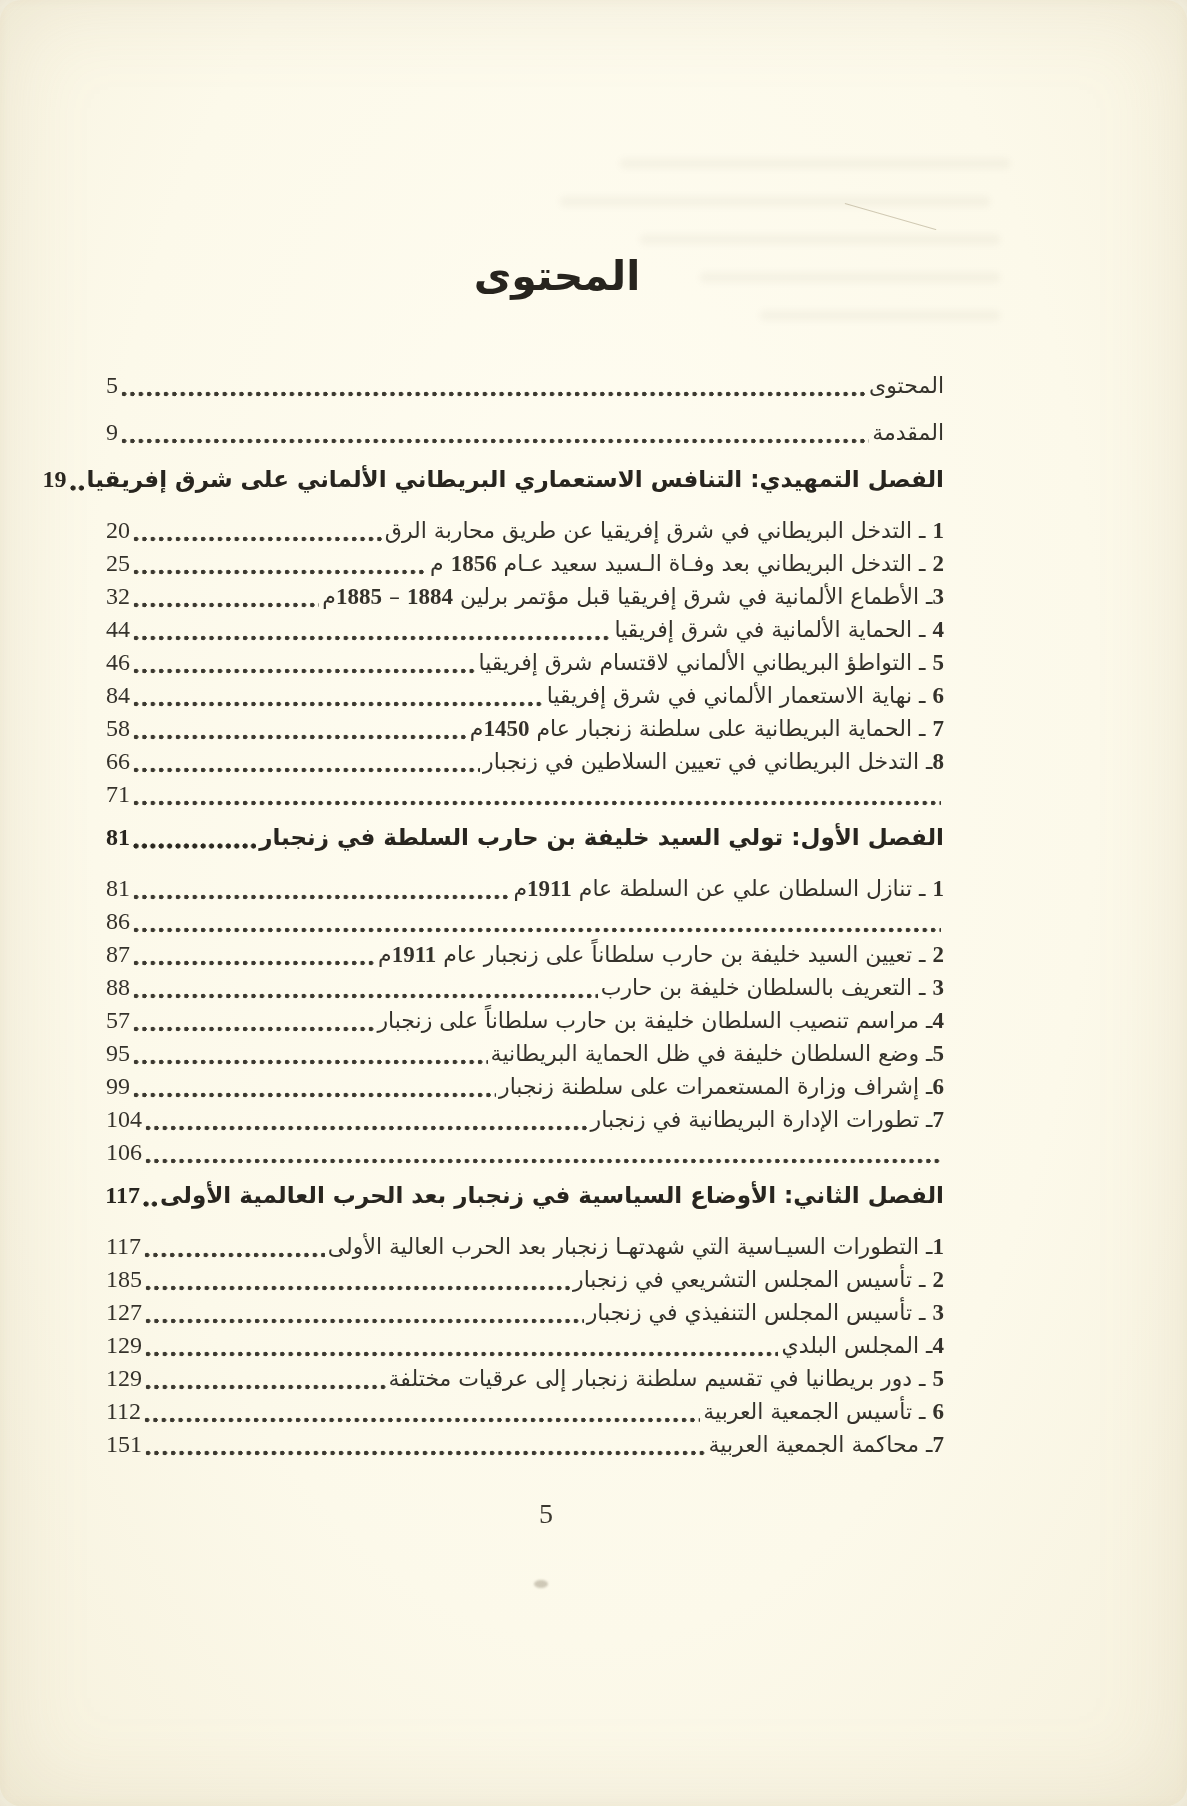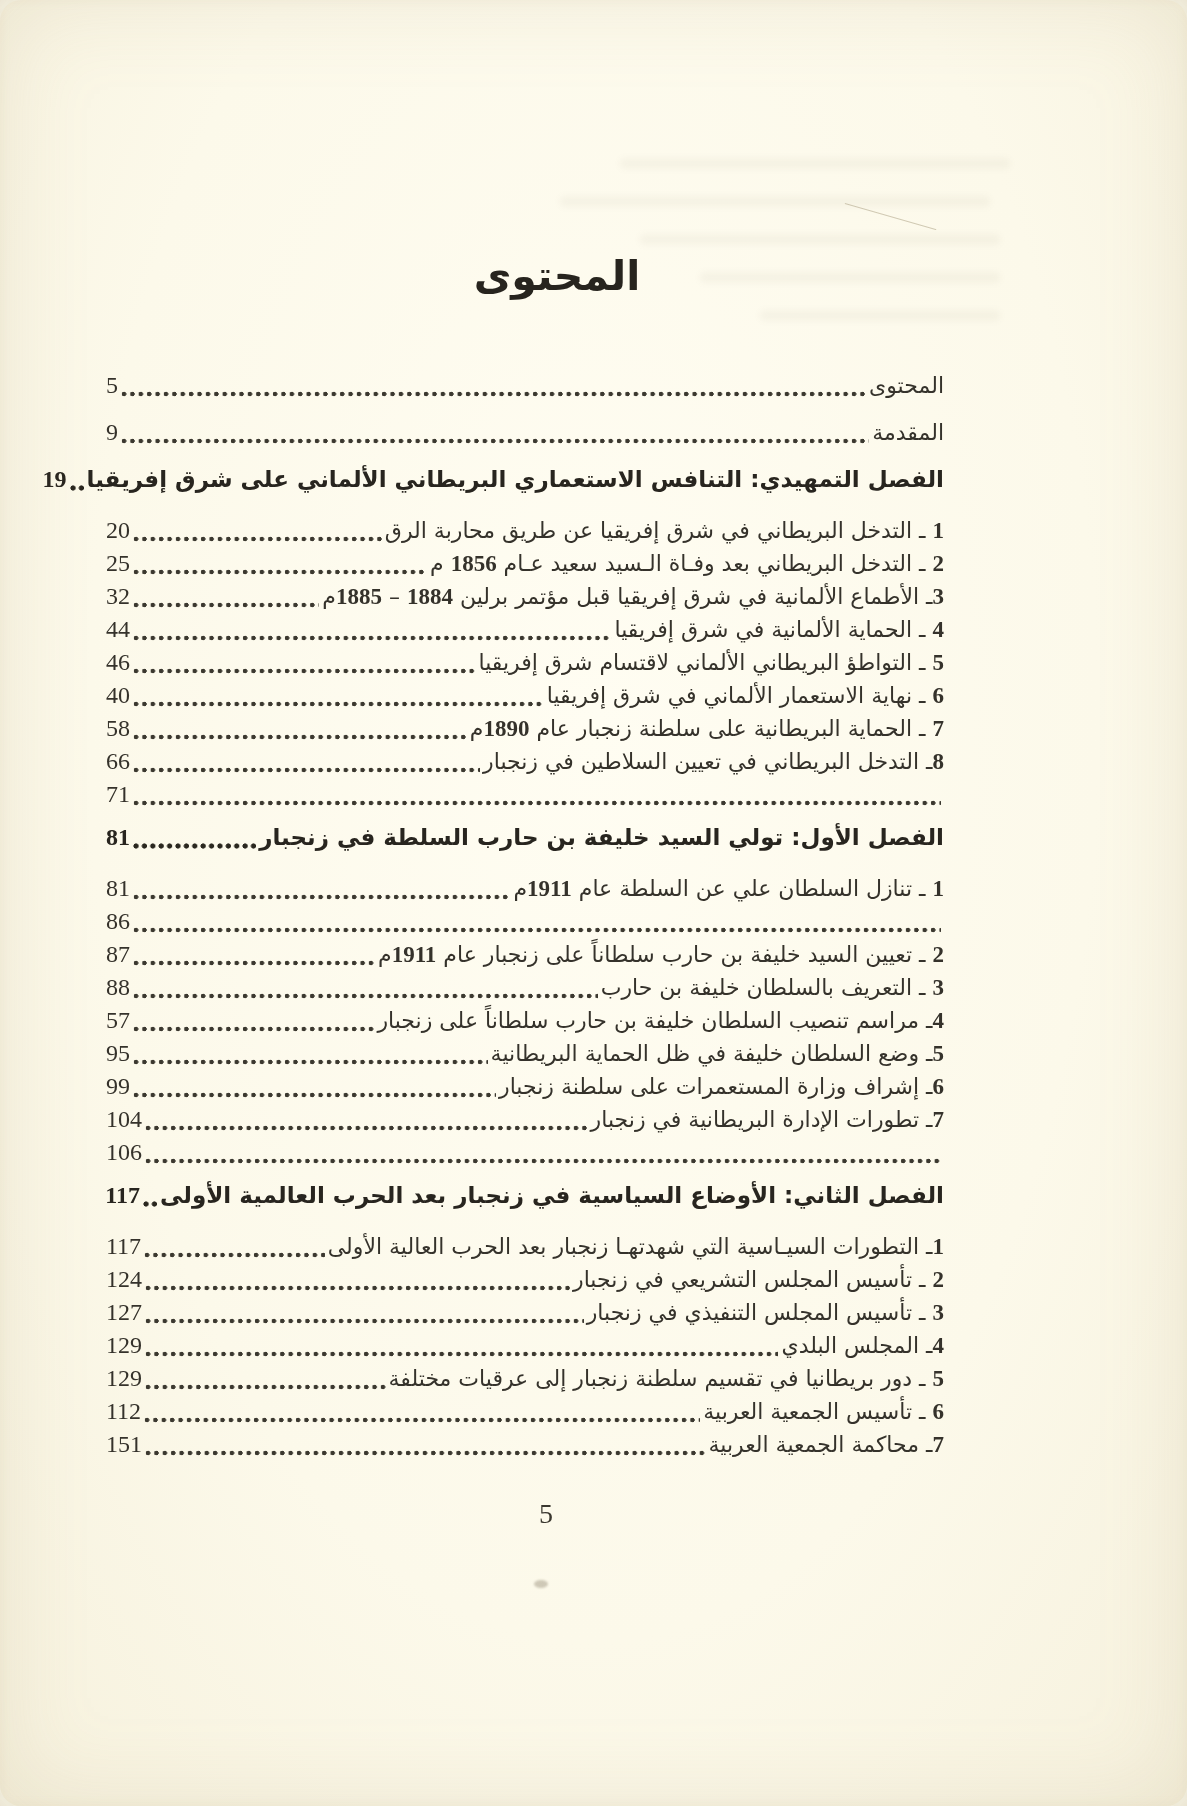--- a/index.html
+++ b/index.html
@@ -118,24 +118,24 @@
     <span class="toc-entry-page">44</span>
   </div>
       <div class="toc-row">
     <span class="toc-entry-label"><span class="num">5</span> ـ التواطؤ البريطاني الألماني لاقتسام شرق إفريقيا</span>
     <span class="dots"></span>
     <span class="toc-entry-page">46</span>
   </div>
       <div class="toc-row">
     <span class="toc-entry-label"><span class="num">6</span> ـ نهاية الاستعمار الألماني في شرق إفريقيا</span>
     <span class="dots"></span>
-    <span class="toc-entry-page">40</span>
-  </div>
-      <div class="toc-row">
-    <span class="toc-entry-label"><span class="num">7</span> ـ الحماية البريطانية على سلطنة زنجبار عام <span class="num">1890</span>م</span>
+    <span class="toc-entry-page">84</span>
+  </div>
+      <div class="toc-row">
+    <span class="toc-entry-label"><span class="num">7</span> ـ الحماية البريطانية على سلطنة زنجبار عام <span class="num">1450</span>م</span>
     <span class="dots"></span>
     <span class="toc-entry-page">58</span>
   </div>
       <div class="toc-row">
     <span class="toc-entry-label"><span class="num">8</span>ـ التدخل البريطاني في تعيين السلاطين في زنجبار</span>
     <span class="dots"></span>
     <span class="toc-entry-page">66</span>
   </div>
       <div class="toc-row">
     <span class="dots"></span>
@@ -195,21 +195,21 @@
     <span class="toc-entry-page">117</span>
   </div>
       <div class="toc-row">
     <span class="toc-entry-label"><span class="num">1</span>ـ التطورات السيـاسية التي شهدتهـا زنجبار بعد الحرب العالية الأولى</span>
     <span class="dots"></span>
     <span class="toc-entry-page">117</span>
   </div>
       <div class="toc-row">
     <span class="toc-entry-label"><span class="num">2</span> ـ تأسيس المجلس التشريعي في زنجبار</span>
     <span class="dots"></span>
-    <span class="toc-entry-page">124</span>
+    <span class="toc-entry-page">185</span>
   </div>
       <div class="toc-row">
     <span class="toc-entry-label"><span class="num">3</span> ـ تأسيس المجلس التنفيذي في زنجبار</span>
     <span class="dots"></span>
     <span class="toc-entry-page">127</span>
   </div>
       <div class="toc-row">
     <span class="toc-entry-label"><span class="num">4</span>ـ المجلس البلدي</span>
     <span class="dots"></span>
     <span class="toc-entry-page">129</span>

